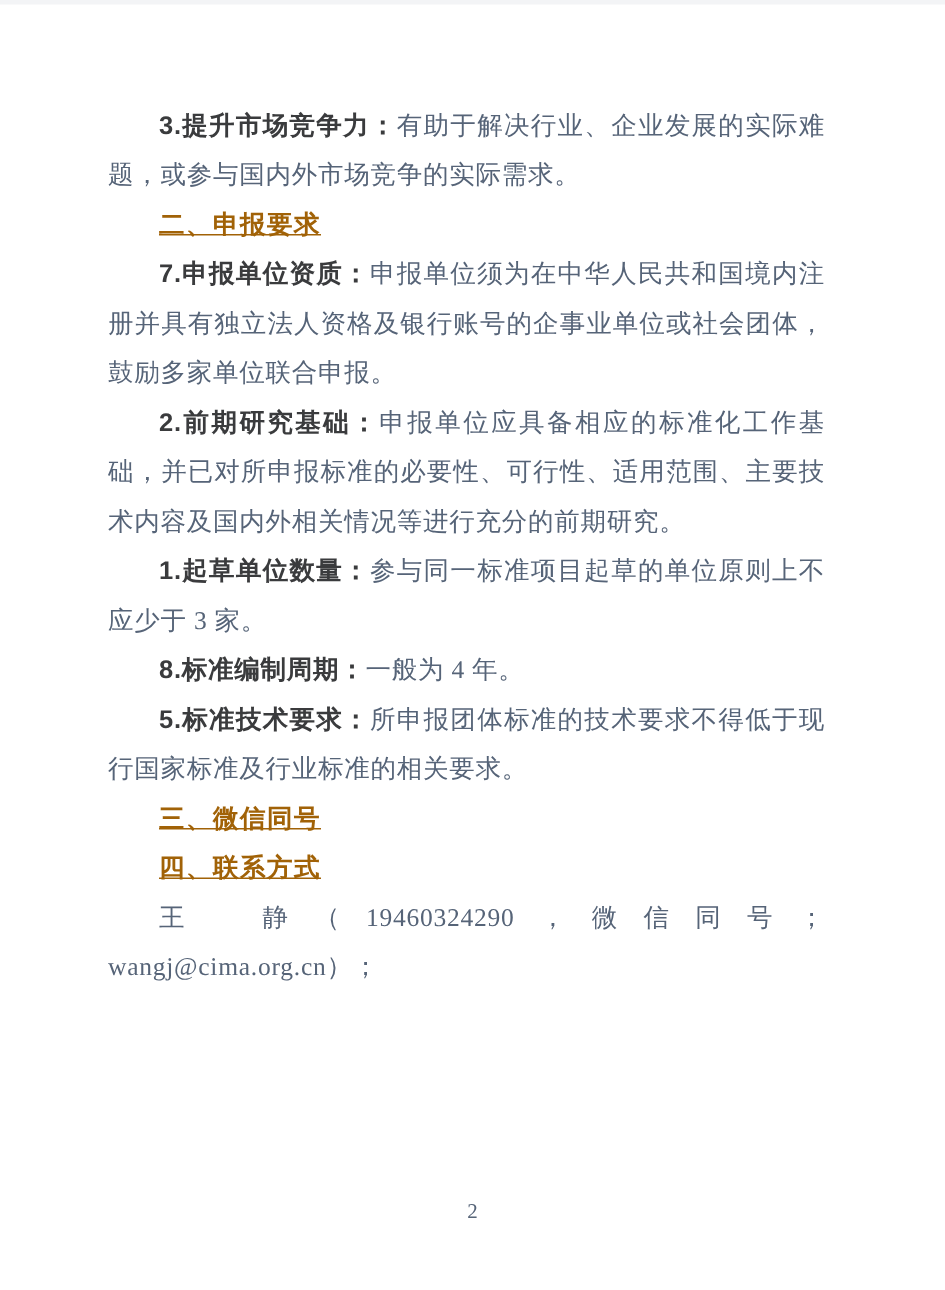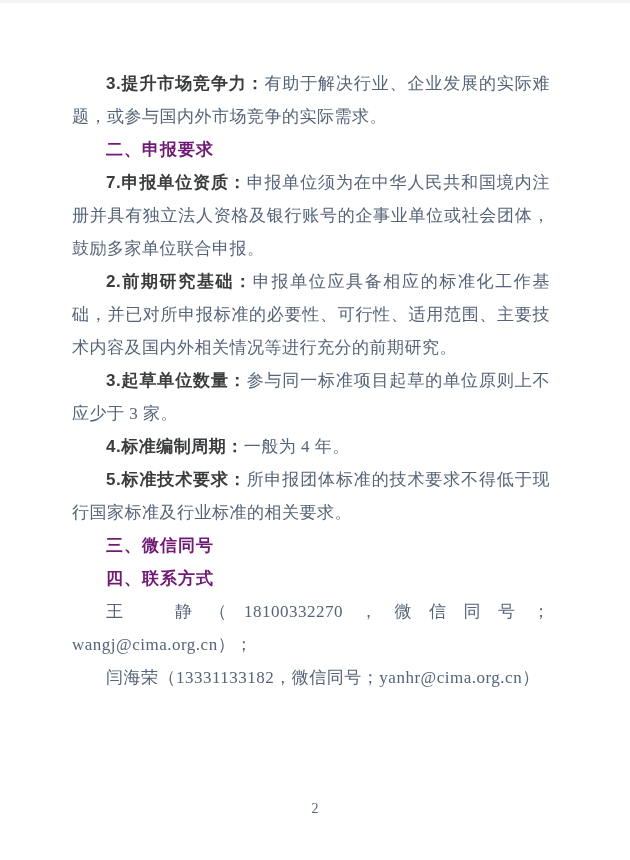--- a/index.html
+++ b/index.html
@@ -32,22 +32,23 @@
     text-align: justify;
     letter-spacing: 0.5px;
   }
   .content p {
     margin: 0;
     text-indent: 2em;
   }
   .heading {
     font-family: "Liberation Sans", "DejaVu Sans", sans-serif;
     font-weight: bold;
-    color: #701a75;
+    color: #a16207;
     letter-spacing: 1px;
+    text-decoration: underline;
   }
   .lead {
     font-family: "Liberation Sans", "DejaVu Sans", sans-serif;
     font-weight: bold;
     color: #3a3b3d;
   }
   .page-number {
     position: absolute;
     top: 799px;
     left: 0;
@@ -67,31 +68,30 @@
   <div class="content">
 
     <p><span class="lead">3.提升市场竞争力：</span><span>有助于解决行业、企业发展的实际难题，或参与国内外市场竞争的实际需求。</span></p>
 
     <p class="heading">二、申报要求</p>
 
     <p><span class="lead">7.申报单位资质：</span><span>申报单位须为在中华人民共和国境内注册并具有独立法人资格及银行账号的企事业单位或社会团体，鼓励多家单位联合申报。</span></p>
 
     <p><span class="lead">2.前期研究基础：</span><span>申报单位应具备相应的标准化工作基础，并已对所申报标准的必要性、可行性、适用范围、主要技术内容及国内外相关情况等进行充分的前期研究。</span></p>
 
-    <p><span class="lead">3.起草单位数量：</span><span>参与同一标准项目起草的单位原则上不应少于 3 家。</span></p>
+    <p><span class="lead">1.起草单位数量：</span><span>参与同一标准项目起草的单位原则上不应少于 3 家。</span></p>
 
-    <p><span class="lead">4.标准编制周期：</span><span>一般为 4 年。</span></p>
+    <p><span class="lead">8.标准编制周期：</span><span>一般为 4 年。</span></p>
 
     <p><span class="lead">5.标准技术要求：</span><span>所申报团体标准的技术要求不得低于现行国家标准及行业标准的相关要求。</span></p>
 
     <p class="heading">三、微信同号</p>
 
 
     <p class="heading">四、联系方式</p>
 
-    <p><span>王　静（18100332270，微信同号；wangj@cima.org.cn）；</span></p>
+    <p><span>王　静（19460324290，微信同号；wangj@cima.org.cn）；</span></p>
 
-    <p><span>闫海荣（13331133182，微信同号；yanhr@cima.org.cn）</span></p>
 
   </div>
 
   <div class="page-number">2</div>
 </div>
 
 </body></html>

